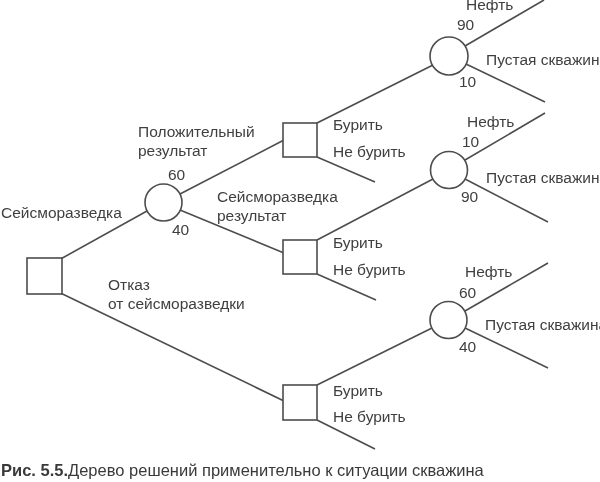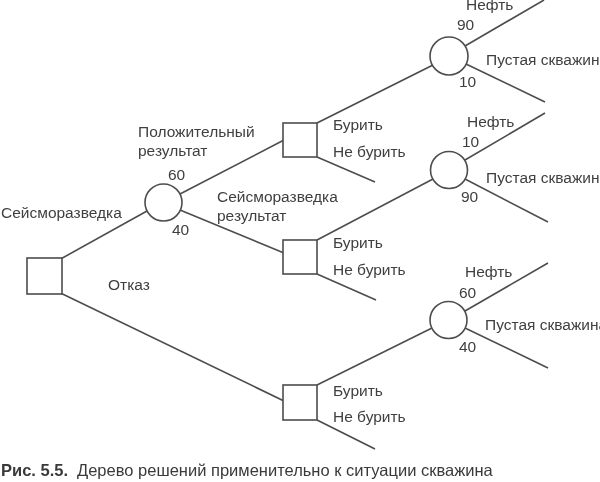--- a/index.html
+++ b/index.html
@@ -12,21 +12,21 @@
   .stage svg{position:absolute;left:0;top:0;}
   .lbl{
     position:absolute;font-size:15.5px;line-height:19px;white-space:nowrap;
     color:#3f3f3f;
   }
   .ln{display:block;}
   .caption{
     position:absolute;left:1px;top:460px;font-size:16.5px;line-height:20px;
     white-space:nowrap;color:#3a3a3a;
   }
-  .caption .fig{font-weight:bold;margin-right:9px;}
+  .caption .fig{font-weight:bold;margin-right:0;}
   line{stroke:#4d4d4d;stroke-width:1.6;}
   rect,circle{fill:#ffffff;stroke:#4d4d4d;stroke-width:1.6;}
 </style>
 </head>
 <body>
 
 <div class="stage">
 
   <svg width="600" height="482" viewBox="0 0 600 482">
 
@@ -69,20 +69,21 @@
   <div class="lbl" style="left:168px;top:165px">60</div>
 
   <div class="lbl" style="left:217px;top:187px">
     <span class="ln">Сейсморазведка</span>
     <span class="ln">результат</span>
   </div>
   <div class="lbl" style="left:172px;top:220px">40</div>
 
   <div class="lbl" style="left:108px;top:275px">
     <span class="ln">Отказ</span>
+    <span class="ln">от сейсморазведки</span>
   </div>
 
   <div class="lbl" style="left:333px;top:115px">Бурить</div>
   <div class="lbl" style="left:333px;top:142px">Не бурить</div>
 
   <div class="lbl" style="left:466px;top:-5px">Нефть</div>
   <div class="lbl" style="left:457px;top:15px">90</div>
   <div class="lbl" style="left:486px;top:50px">Пустая скважина</div>
   <div class="lbl" style="left:459px;top:72px">10</div>
 

